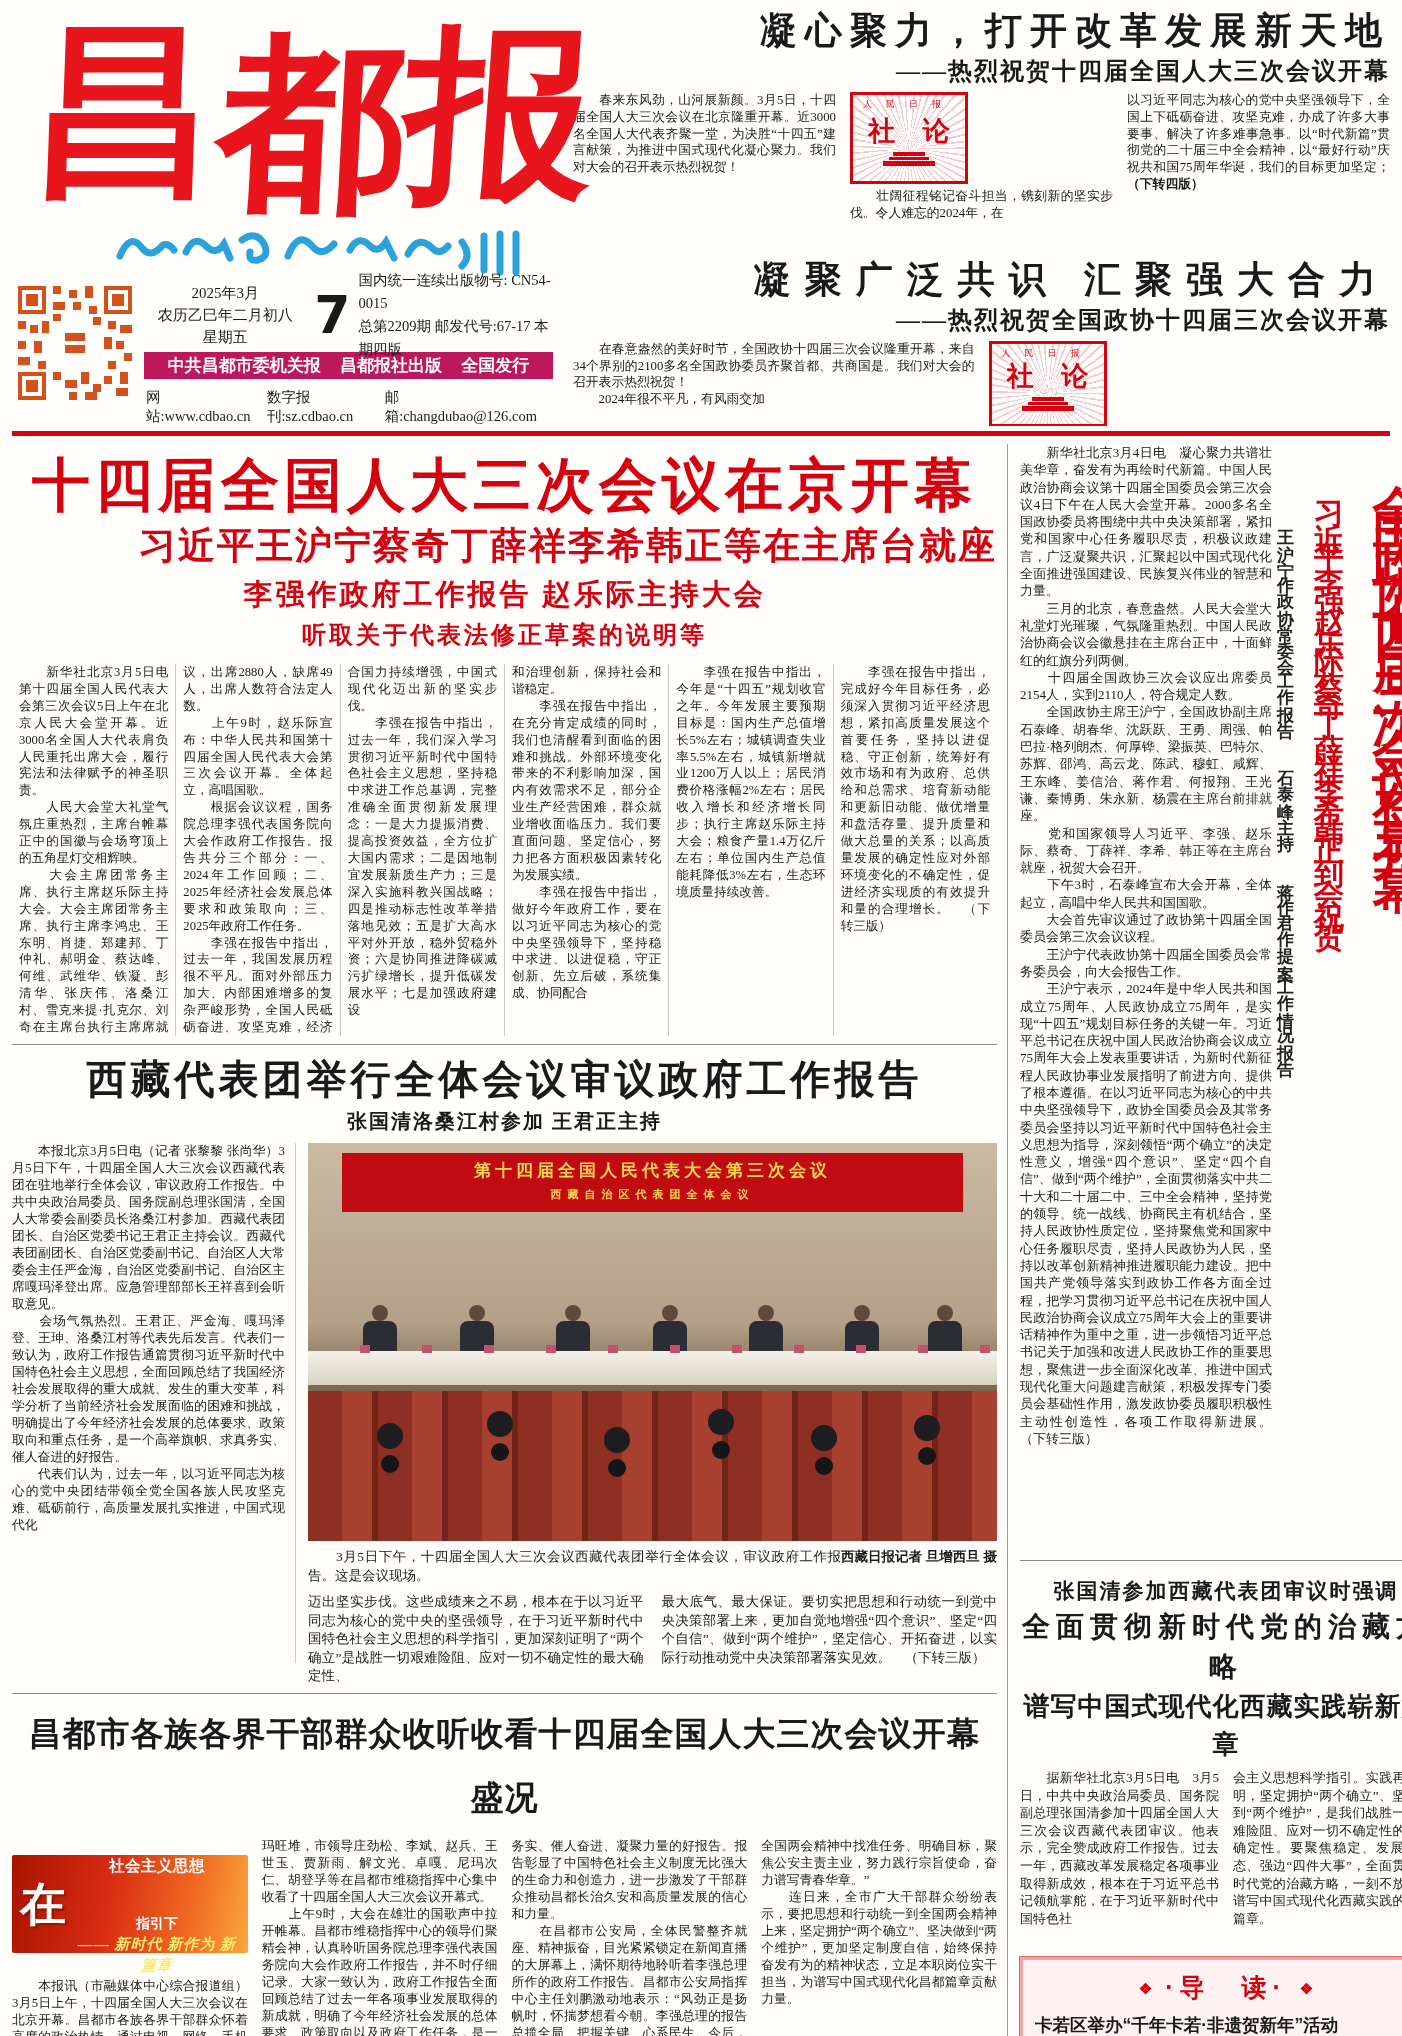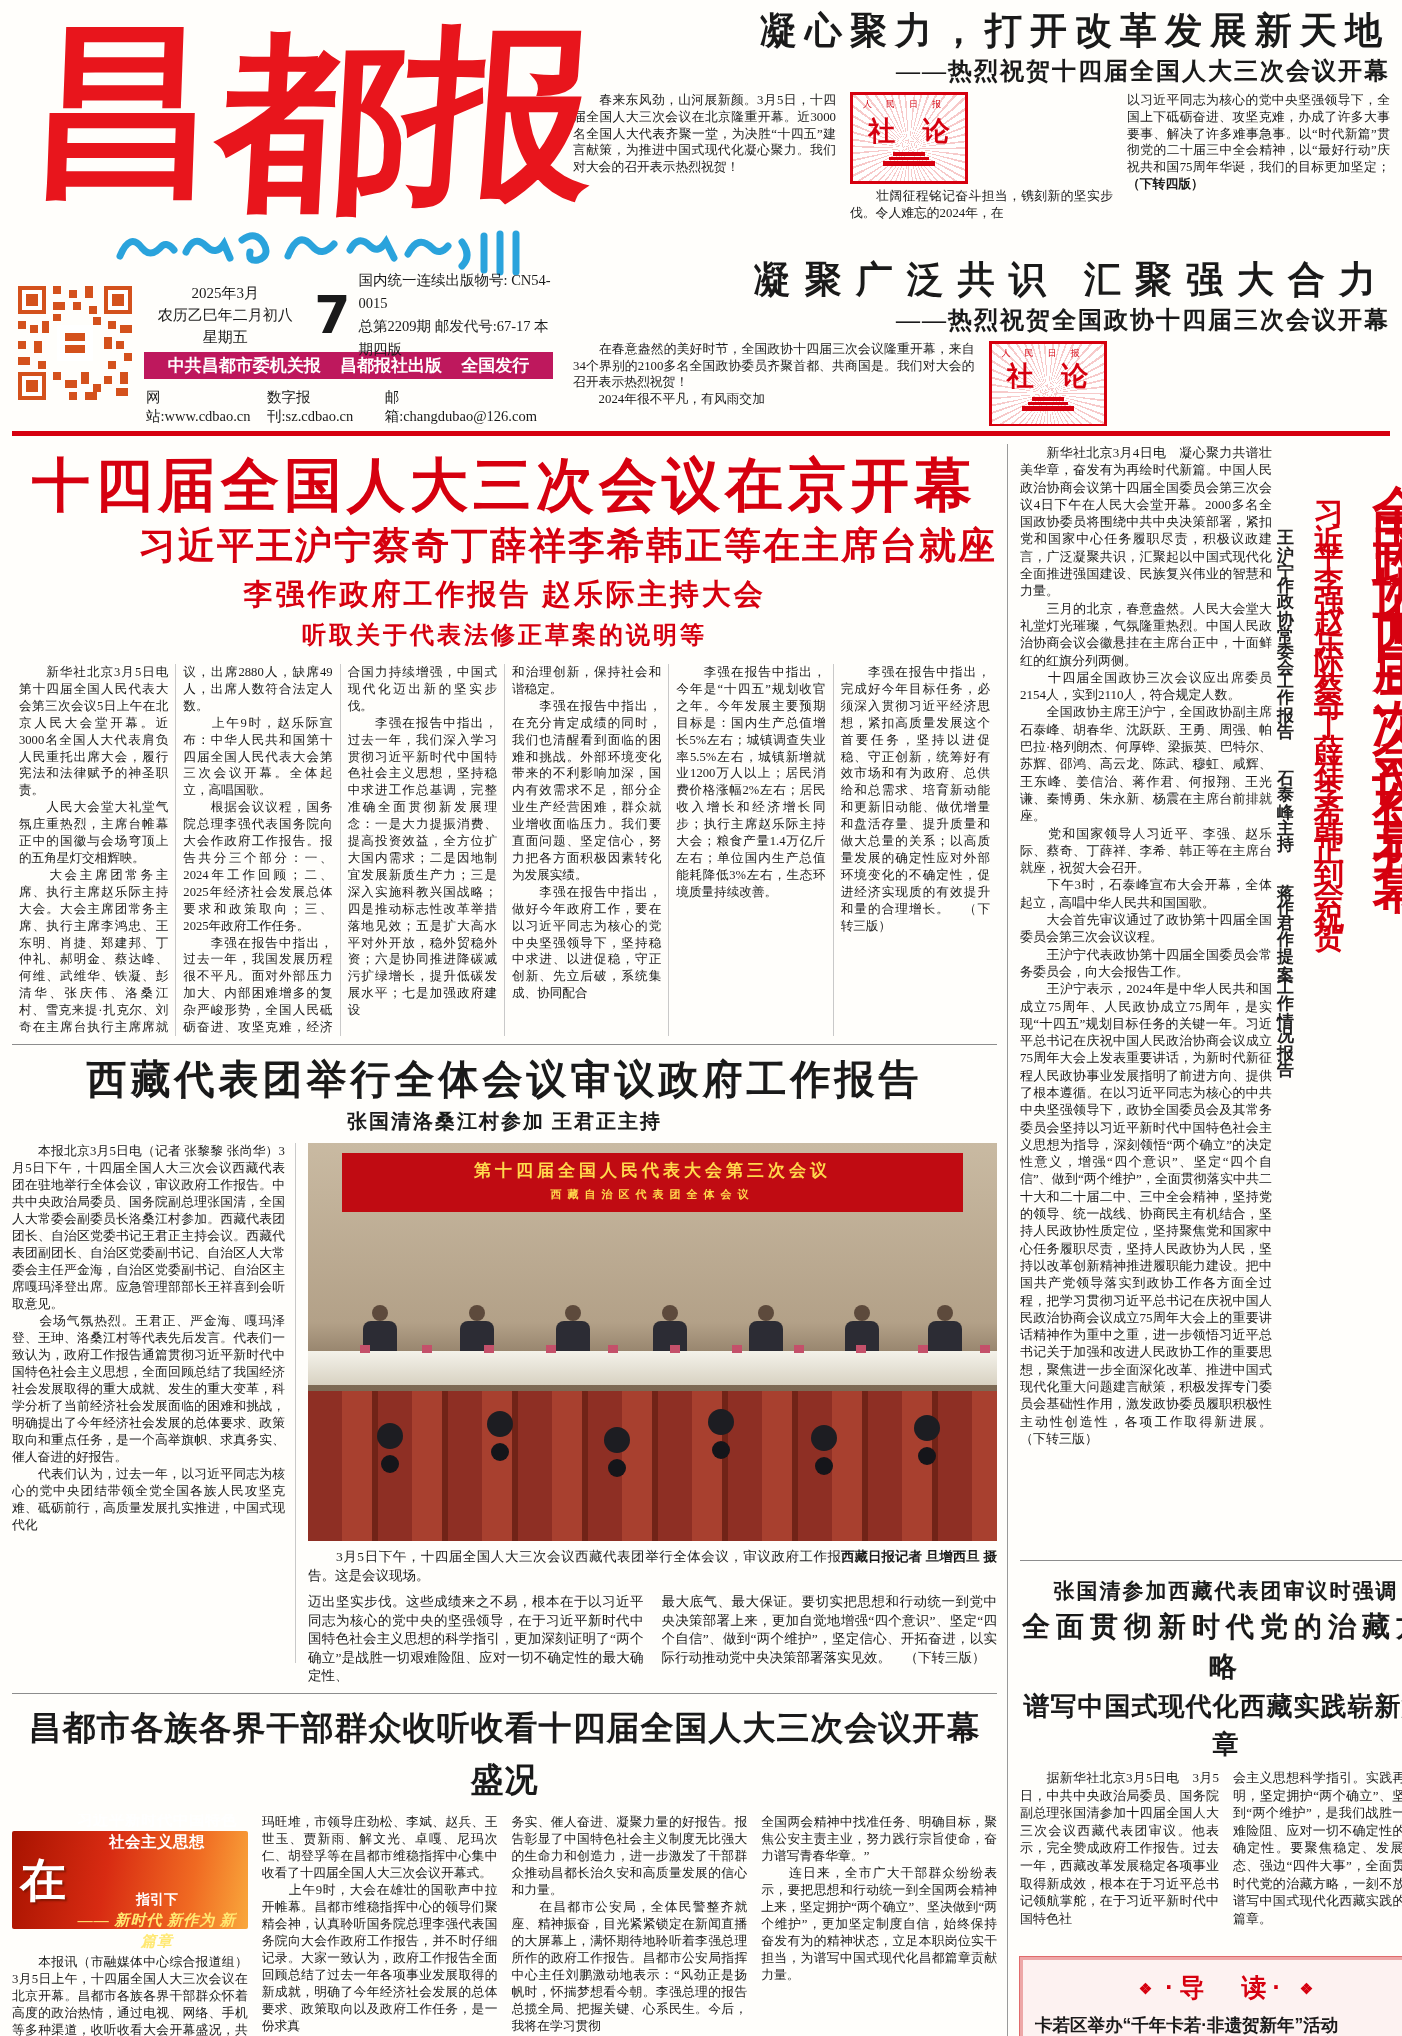--- a/index.html
+++ b/index.html
@@ -90,21 +90,21 @@
   .chairs { position:absolute; bottom:0; left:0; width:100%; height:150px;
     background:repeating-linear-gradient(90deg, #8e2f24 0 34px, #a8402f 34px 64px, #712317 64px 70px),
     linear-gradient(rgba(0,0,0,.15), rgba(0,0,0,.35)); }
   .head { position:absolute; bottom:92px; width:26px; height:26px; border-radius:50%; background:#1d1d22; box-shadow:0 28px 0 -4px #15151a; }
   .caption { font-size:13.5px; line-height:19px; margin-top:6px; text-align:justify; }
   .caption .credit { font-weight:700; float:right; font-family:"Liberation Sans", sans-serif; }
   .tib-foot { display:flex; gap:18px; margin-top:8px; height:92px; overflow:hidden; }
   .tib-foot div { flex:1; font-size:13.5px; line-height:18.5px; text-align:justify; white-space:pre-line; overflow:hidden; }
   
   .listen-h { font-family:"Liberation Sans", sans-serif; font-weight:900; text-align:center;
-    font-size:33px; letter-spacing:1px; line-height:52px; margin-top:2px; }
+    font-size:33px; letter-spacing:1px; line-height:64px; margin-top:2px; }
   .listen-body { display:flex; gap:14px; margin-top:8px; height:268px; overflow:hidden; }
   .listen-col { flex:1; font-size:12.8px; line-height:17px; text-align:justify; white-space:pre-line; overflow:hidden; }
   .banner-graphic { width:100%; height:98px; margin-bottom:8px; border-radius:2px;
     background:linear-gradient(100deg,#a81300 0%, #d82b12 40%, #f06a22 75%, #f9a83c 100%);
     display:flex; align-items:center; padding:6px 8px; color:#fff; }
   .banner-zai { font-size:46px; font-weight:900; font-family:"DejaVu Sans", sans-serif; color:#fff;
     text-shadow:2px 2px 2px rgba(120,20,0,.8); margin-right:8px; }
   .banner-right { flex:1; text-align:center; }
   .banner-l1 { font-size:15.5px; font-weight:900; font-family:"Liberation Sans", sans-serif; letter-spacing:.5px; line-height:22px; }
   .banner-l2 { font-size:14px; font-weight:700; line-height:20px; }

